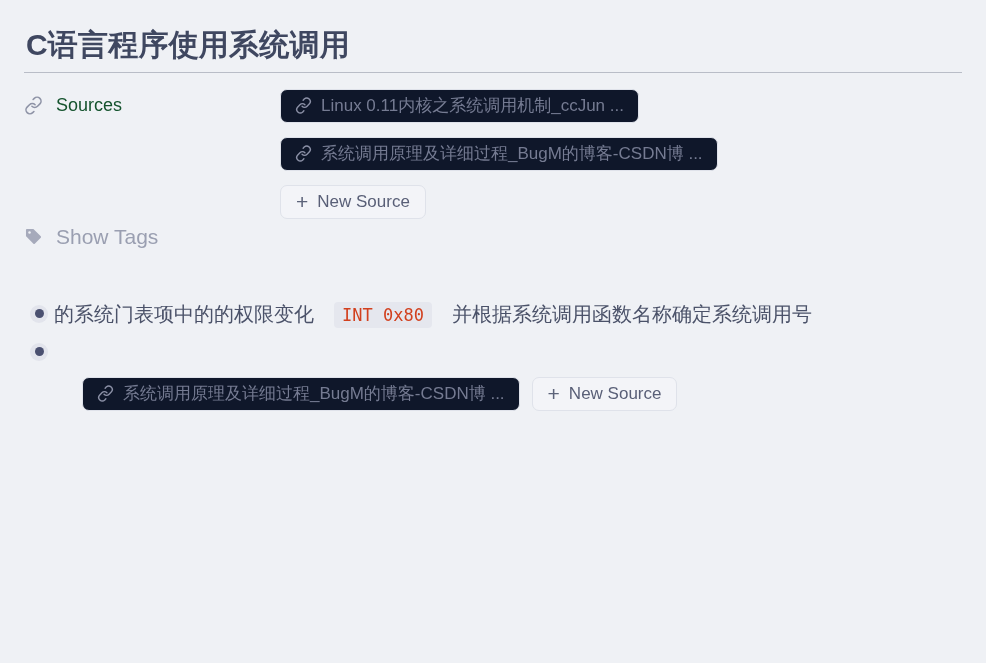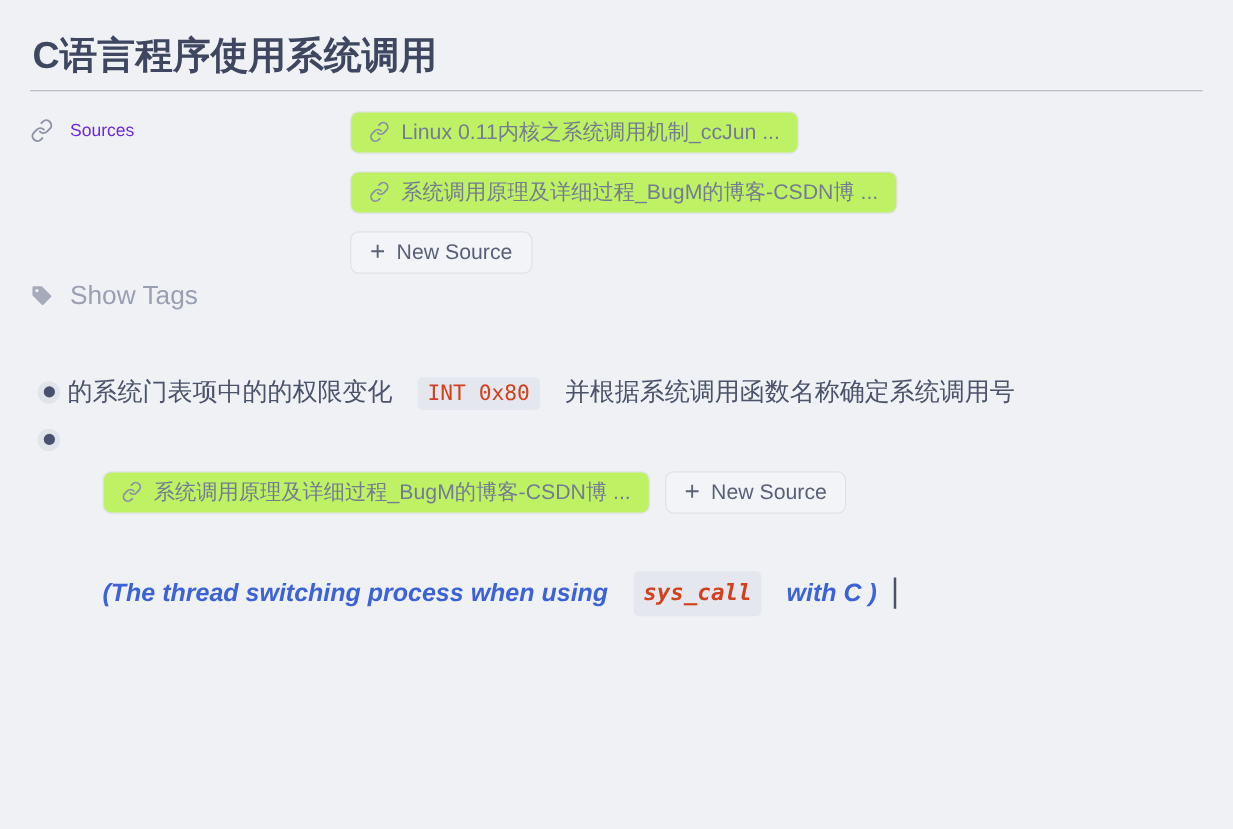--- a/index.html
+++ b/index.html
@@ -42,22 +42,22 @@
   .sources-block {
     display: flex;
     align-items: flex-start;
   }
   .meta-label {
     display: flex;
     align-items: center;
     width: 256px;
     flex: none;
     padding-top: 6px;
-    color: #6d28d9;
-    font-size: 14px;
+    color: #14532d;
+    font-size: 18px;
   }
   .meta-label .label-text { margin-left: 13px; }
 
   .icon {
     display: inline-flex;
     align-items: center;
     justify-content: center;
     flex: none;
   }
 
@@ -69,21 +69,21 @@
 
   .chip {
     display: inline-flex;
     align-items: center;
     box-sizing: border-box;
     height: 34px;
     padding: 0 14px;
     margin-bottom: 14px;
     border: 1px solid #dfe2ea;
     border-radius: 7px;
-    background: #bef264;
+    background: #0f172a;
     color: #757b92;
     font-size: 17px;
     white-space: nowrap;
   }
   .chip .chip-text { margin-left: 9px; }
 
   .btn-row {
     display: flex;
     align-items: center;
     gap: 11px;
@@ -311,22 +311,16 @@
         </span>
         <span class="chip-text">系统调用原理及详细过程_BugM的博客-CSDN博 ...</span>
       </div>
       <div class="btn">
         <span class="plus">+</span>
         <span>New Source</span>
       </div>
     </div>
 
     <div class="final-block">
-      <div class="final-line2">
-        <span>(The thread switching process when using</span>
-          <code class="inline-code">sys_call</code>
-          <span>with C )</span>
-          <span class="text-caret"></span>
-      </div>
     </div>
 
   </div>
 </div>
 
 </body></html>

